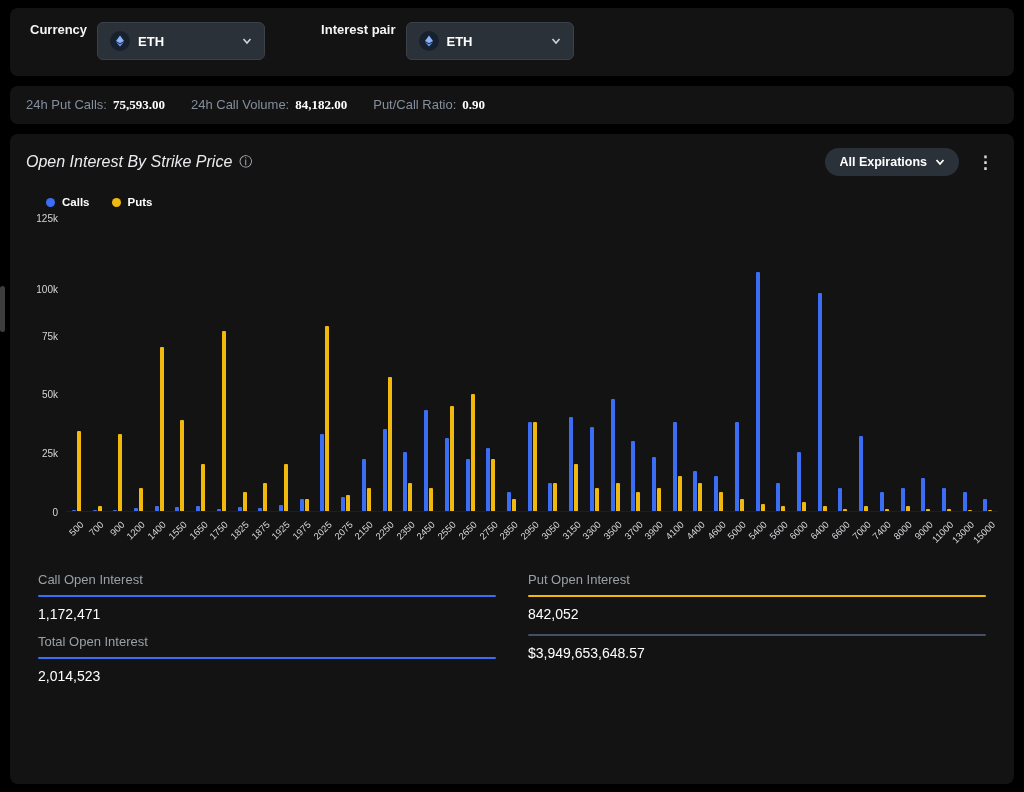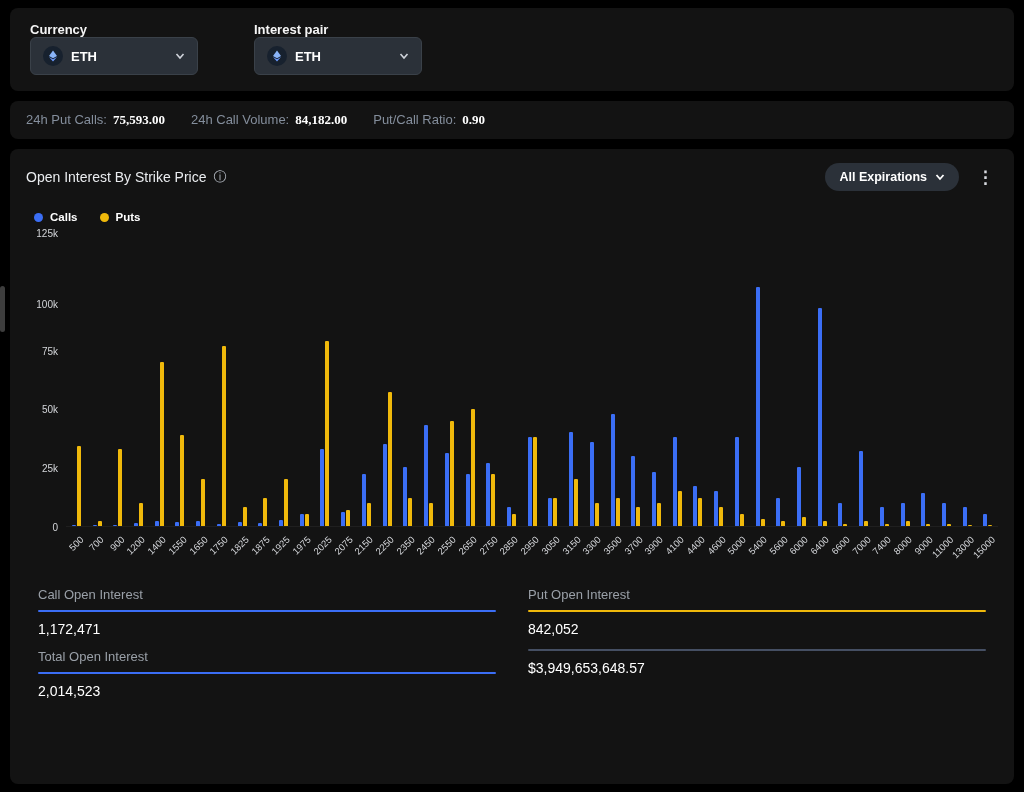--- a/index.html
+++ b/index.html
@@ -2,44 +2,44 @@
 <html><head>
 <meta charset="utf-8">
 <style>
   * { box-sizing: border-box; margin: 0; padding: 0; }
   html,body { width:1024px; height:792px; background:#000; font-family:"Liberation Sans", sans-serif; color:#eaecef; overflow:hidden; }
   .page { position:relative; width:1024px; height:792px; padding:8px 10px; display:flex; flex-direction:column; gap:10px; }
   .panel { background:#131313; border-radius:8px; }
 
   
   .controls { padding:14px 20px 16px 20px; display:flex; gap:56px; }
-  .ctl-group { display:flex; flex-direction:column; }
+  .ctl-group { display:flex; flex-direction:row; gap:10px; }
   .ctl-label { font-size:13px; font-weight:bold; color:#f5f5f5; }
   .dropdown { width:168px; height:38px; background:#2b3139; border:1px solid #3a4149; border-radius:6px; display:flex; align-items:center; padding:0 12px; cursor:pointer; }
   .dd-left { display:flex; align-items:center; gap:8px; flex:1; }
   .dd-value { font-size:13px; font-weight:bold; color:#fff; }
   .eth-badge { width:20px; height:20px; border-radius:50%; background:#17212e; display:flex; align-items:center; justify-content:center; }
   .chev { width:10px; height:10px; }
 
   
   .volbar { height:38px; display:flex; align-items:center; padding:0 16px; gap:26px; }
   .vol-item { font-size:13px; color:#848e9c; display:flex; gap:6px; align-items:baseline; }
   .vol-item b { color:#fff; font-weight:bold;font-family:Liberation Serif, serif; }
 
   
   .chart-panel { flex:1; padding:14px 16px 10px 16px; display:flex; flex-direction:column; }
   .cp-header { display:flex; align-items:center; justify-content:space-between; }
   .cp-title-wrap { display:flex; align-items:center; gap:7px; }
-  .cp-title { font-size:14px; color:#eaecef; }
+  .cp-title { font-size:16px; color:#eaecef;font-style:italic; }
   .info-icon { font-size:13px; color:#b7bdc6; cursor:pointer; }
   .cp-right { display:flex; align-items:center; gap:14px; }
   .exp-btn { background:#2b3139; border:none; border-radius:15px; height:28px; padding:0 14px; display:flex; align-items:center; gap:8px; font-size:12.5px; font-weight:bold; color:#fff; cursor:pointer; font-family:inherit; }
   .kebab { color:#d8dbe0; font-size:17px; font-weight:bold; cursor:pointer; line-height:1; padding:2px 4px; letter-spacing:0; }
 
-  .legend { display:flex; gap:22px; margin:20px 0 6px 8px; }
+  .legend { display:flex; gap:22px; margin:20px 0 6px 20px; }
   .legend-item { display:flex; align-items:center; gap:7px; cursor:pointer; }
   .legend-dot { width:9px; height:9px; border-radius:50%; }
   .legend-label { font-size:11.5px; font-weight:bold; color:#fff; }
 
   .chart-area { display:flex; margin-top:4px; }
   .y-axis { position:relative; width:40px; height:294px; flex:0 0 40px; }
   .y-tick { position:absolute; right:8px; font-size:10px; color:#d4d6da; transform:translateY(-50%); }
   .plot-wrap { flex:1; display:flex; flex-direction:column; min-width:0; }
   .plot { display:flex; height:294px; align-items:flex-end; border-bottom:1px solid rgba(255,255,255,0.05); }
   .bar-group { flex:1; min-width:0; display:flex; align-items:flex-end; justify-content:center; gap:1px; height:100%; }

